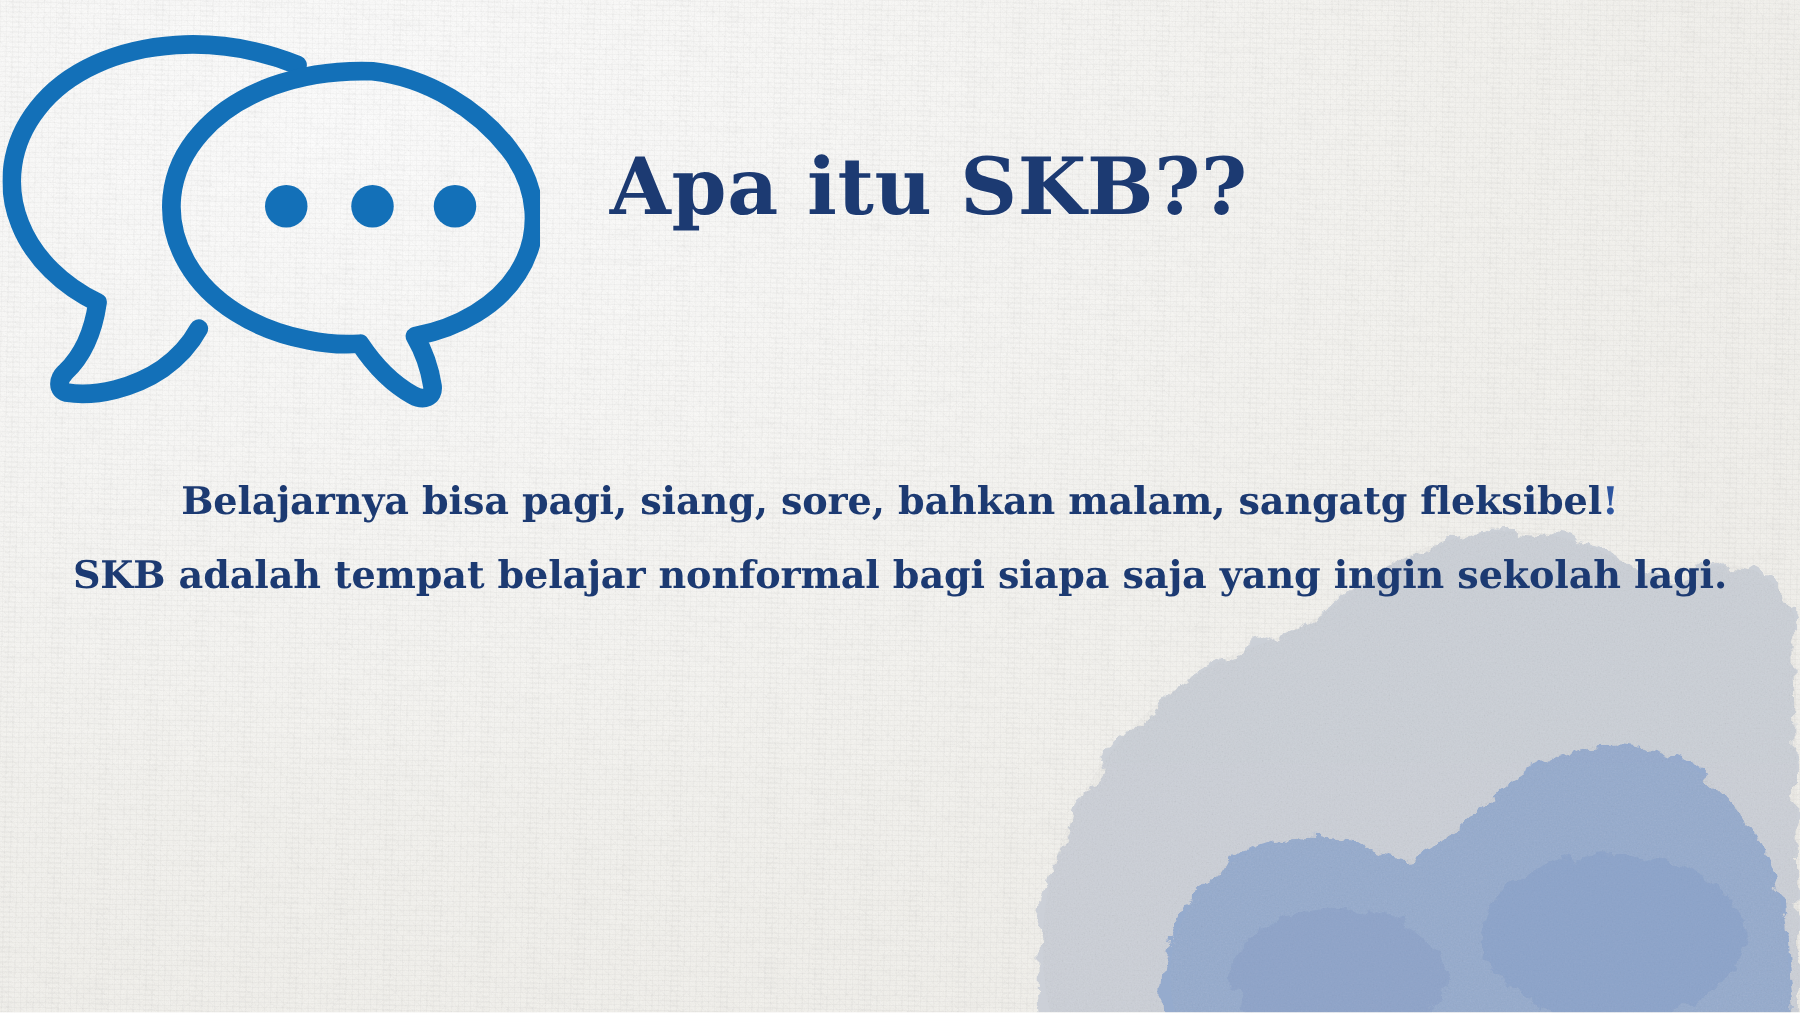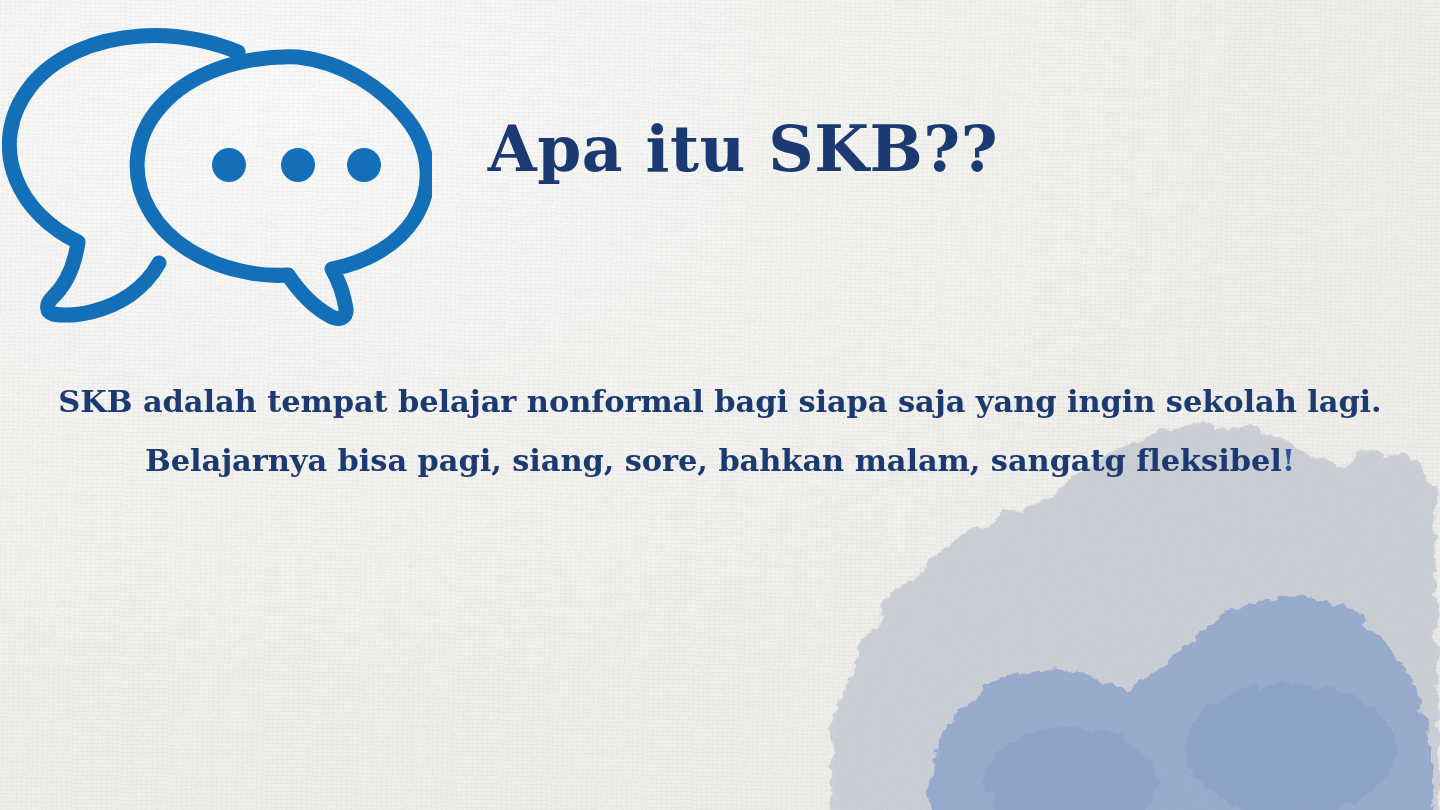--- a/index.html
+++ b/index.html
@@ -248,17 +248,17 @@
         <circle cx="227" cy="143" r="17"></circle>
         <circle cx="296" cy="143" r="17"></circle>
         <circle cx="362" cy="143" r="17"></circle>
       </g>
     </svg>
   </div>
 
   <h1 class="headline">Apa itu SKB??</h1>
 
   <div class="body-copy">
+    <span class="body-line line-2"><span>Belajarnya bisa pagi, siang, sore, bahkan malam, sangatg fleksibel</span><span class="bang-accent">!</span></span>
     <span class="body-line line-1">SKB adalah tempat belajar nonformal bagi siapa saja yang ingin sekolah lagi.</span>
-    <span class="body-line line-2"><span>Belajarnya bisa pagi, siang, sore, bahkan malam, sangatg fleksibel</span><span class="bang-accent">!</span></span>
   </div>
 
 </div>
 
 </body></html>

